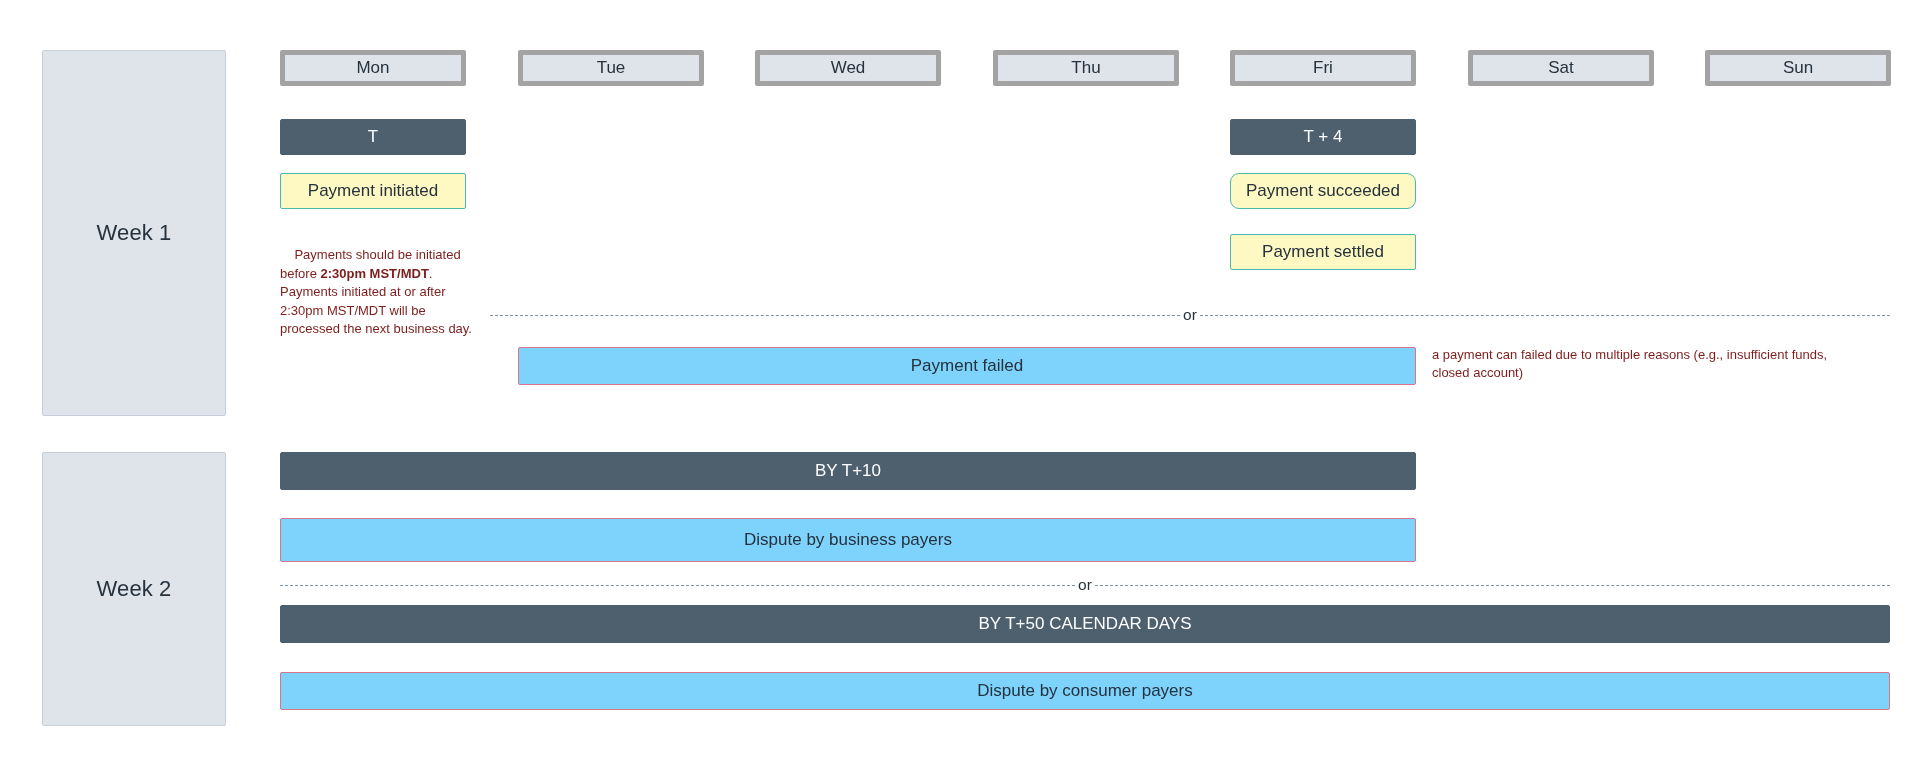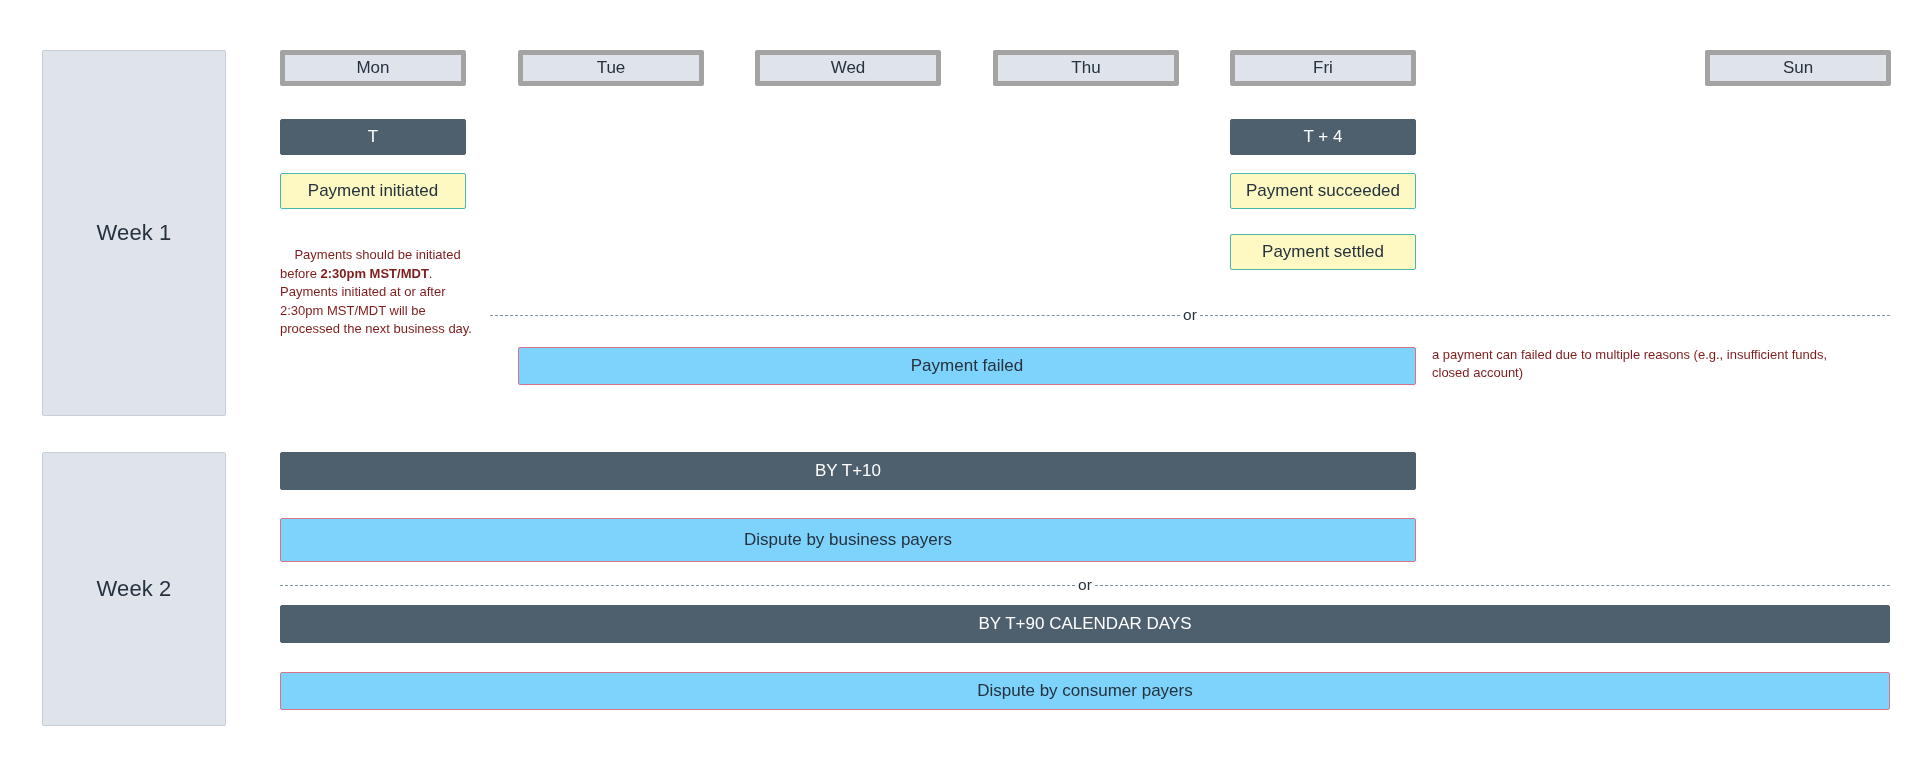--- a/index.html
+++ b/index.html
@@ -78,41 +78,44 @@
   </div>
   <div class="day-head" style="left:755px;width:186px;">
     <span>Wed</span>
   </div>
   <div class="day-head" style="left:993px;width:186px;">
     <span>Thu</span>
   </div>
   <div class="day-head" style="left:1230px;width:186px;">
     <span>Fri</span>
   </div>
+  <div class="day-head" style="left:1468px;width:186px;">
+    <span>Sat</span>
+  </div>
   <div class="day-head" style="left:1705px;width:186px;">
     <span>Sun</span>
   </div>
 
   <div class="bar dark" style="left:280px;top:119px;width:186px;height:36px;">
     <span>T</span>
   </div>
 
   <div class="bar teal" style="left:280px;top:173px;width:186px;height:36px;">
     <span>Payment initiated</span>
   </div>
 
   <div class="note" style="left:280px;top:228px;width:196px;">
     <span>Payments should be initiated before </span><b>2:30pm MST/MDT</b><span>. Payments initiated at or after 2:30pm MST/MDT will be processed the next business day.</span>
   </div>
 
   <div class="bar dark" style="left:1230px;top:119px;width:186px;height:36px;">
     <span>T + 4</span>
   </div>
 
-  <div class="bar teal" style="left:1230px;top:173px;width:186px;height:36px;">
+  <div class="bar teal" style="left:1230px;top:173px;width:186px;height:36px;border-radius:9px;">
     <span>Payment succeeded</span>
   </div>
 
   <div class="bar teal" style="left:1230px;top:234px;width:186px;height:36px;">
     <span>Payment settled</span>
   </div>
 
   <div class="or-row" style="left:490px;top:307px;width:1400px;">
     <span class="dash"></span>
     <span class="or-text">or</span>
@@ -133,20 +136,20 @@
     <span>Dispute by business payers</span>
   </div>
 
   <div class="or-row" style="left:280px;top:577px;width:1610px;">
     <span class="dash"></span>
     <span class="or-text">or</span>
     <span class="dash"></span>
   </div>
 
   <div class="bar dark" style="left:280px;top:605px;width:1610px;height:38px;">
-    <span>BY T+90 CALENDAR DAYS</span>
+    <span>BY T+50 CALENDAR DAYS</span>
   </div>
 
   <div class="bar pink" style="left:280px;top:672px;width:1610px;height:38px;">
     <span>Dispute by consumer payers</span>
   </div>
 
 </div>
 
 </body></html>

